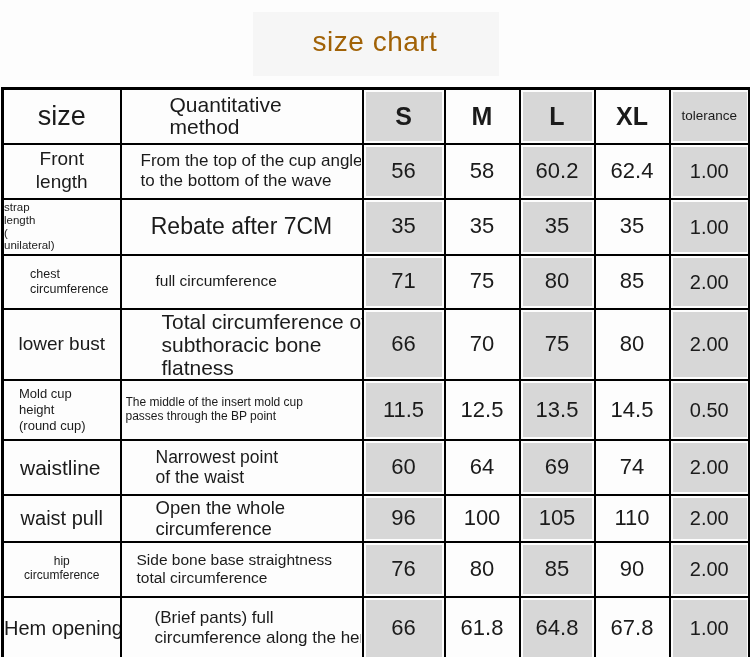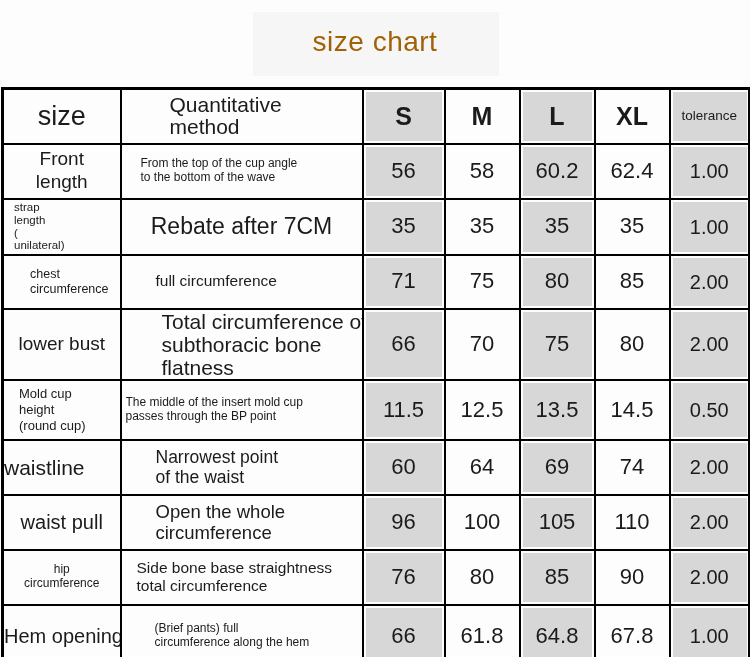--- a/index.html
+++ b/index.html
@@ -47,28 +47,28 @@
   
   .h-size { font-size: 27px; }
   .h-method { font-size: 21px; text-align: left; padding-left: 48px; line-height: 1.05; }
   .h-sz { font-size: 25px; font-weight: bold; }
   .h-tol { font-size: 13.5px; }
   
   .num { font-size: 22px; }
   .tol { font-size: 20px; }
   
   .tl { text-align: left; }
-  .tra { text-align: left; }
+  .tra { text-align: center; }
   .f115 { font-size: 11.5px; } .f12 { font-size: 12px; } .f125 { font-size: 12.5px; }
-  .f13 { font-size: 13px; } .f145 { font-size: 12px; border-radius: 30px; } .f15 { font-size: 12px; border-radius: 7px; }
+  .f13 { font-size: 13px; } .f145 { font-size: 12px; border-radius: 30px; } .f15 { font-size: 17px; border-radius: 7px; }
   .f155 { font-size: 15.5px; } .f165 { font-size: 21px; } .f175 { font-size: 17.5px; }
   .f185 { font-size: 18.5px; } .f19 { font-size: 19px; } .f20 { font-size: 20px; }
   .f21 { font-size: 21px; } .f23 { font-size: 23px; }
   .lh11 { line-height: 1.1; } .lh115 { line-height: 1.15; } .lh12 { line-height: 1.2; }
-  .pl4 { padding-left: 4px; } .pl10 { padding-left: 10px; } .pl15 { padding-left: 15px; }
+  .pl4 { padding-left: 4px; } .pl10 { } .pl15 { padding-left: 15px; }
   .pl19 { padding-left: 19px; } .pl21 { padding-left: 15px; } .pl26 { padding-left: 26px; }
   .pl33 { padding-left: 33px; } .pl40 { padding-left: 40px; } .pl75 { padding-left: 34px; }
   .pr3 { padding-right: 3px; }
 </style>
 </head>
 <body>
 
 <div class="title-bg"></div>
 <h1 class="title">size chart</h1>
 
@@ -154,21 +154,21 @@
     <tr style="height:55px">
       <td class="tra pr3 f21">waistline</td>
       <td class="tl pl75 f175 lh115">Narrowest point
 of the waist</td>
       <td class="num shade">60</td>
       <td class="num">64</td>
       <td class="num shade">69</td>
       <td class="num">74</td>
       <td class="tol shade">2.00</td>
     </tr>
-    <tr style="height:55px">
+    <tr style="height:47px">
       <td class="f20">waist pull</td>
       <td class="tl pl75 f185 lh115">Open the whole
 circumference</td>
       <td class="num shade">96</td>
       <td class="num">100</td>
       <td class="num shade">105</td>
       <td class="num">110</td>
       <td class="tol shade">2.00</td>
     </tr>
     <tr style="height:55px">

